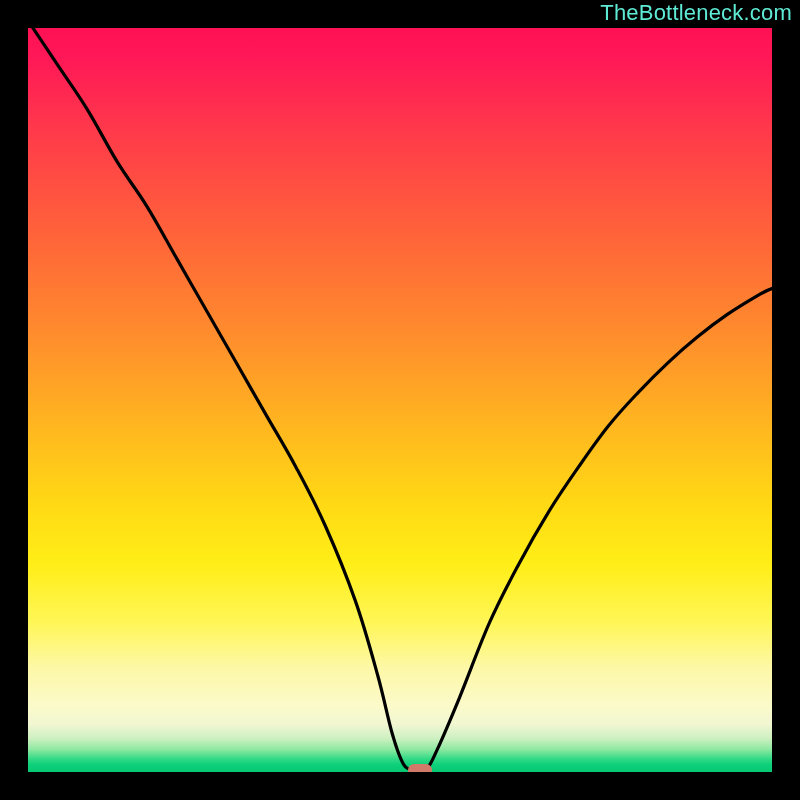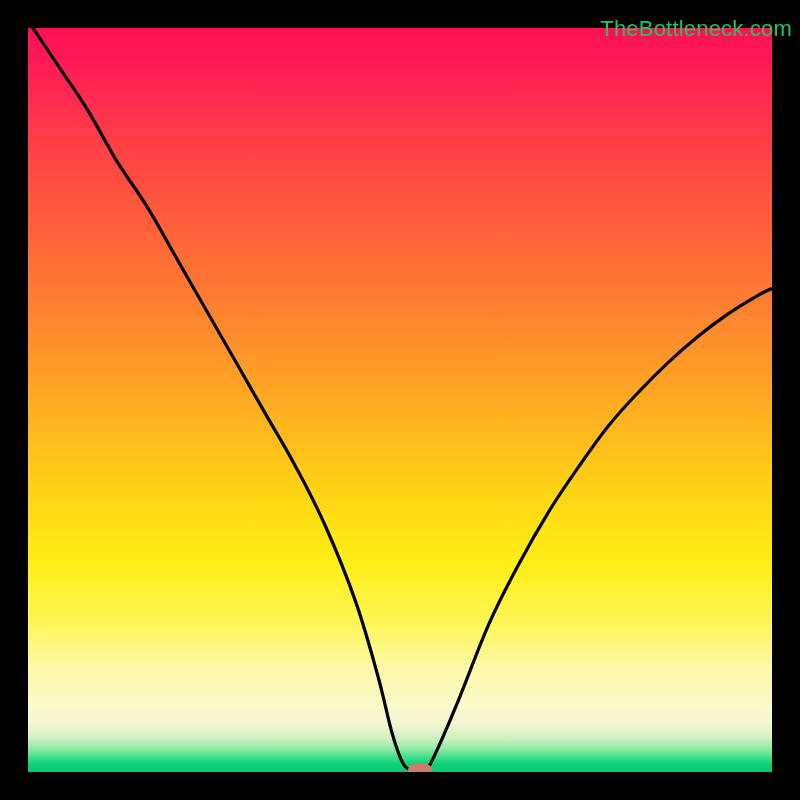--- a/index.html
+++ b/index.html
@@ -12,23 +12,23 @@
     font-family: Arial, Helvetica, sans-serif;
   }
   .frame {
     position: relative;
     width: 800px;
     height: 800px;
     background: #000;
   }
   .watermark {
     position: absolute;
-    top: 16px;
+    top: 0;
     right: 8px;
-    color: #22c55e;
+    color: #5eead4;
     font-size: 22px;
     font-weight: 500;
     letter-spacing: 0.2px;
     z-index: 10;
   }
   .plot {
     position: absolute;
     left: 28px;
     top: 28px;
     width: 744px;

